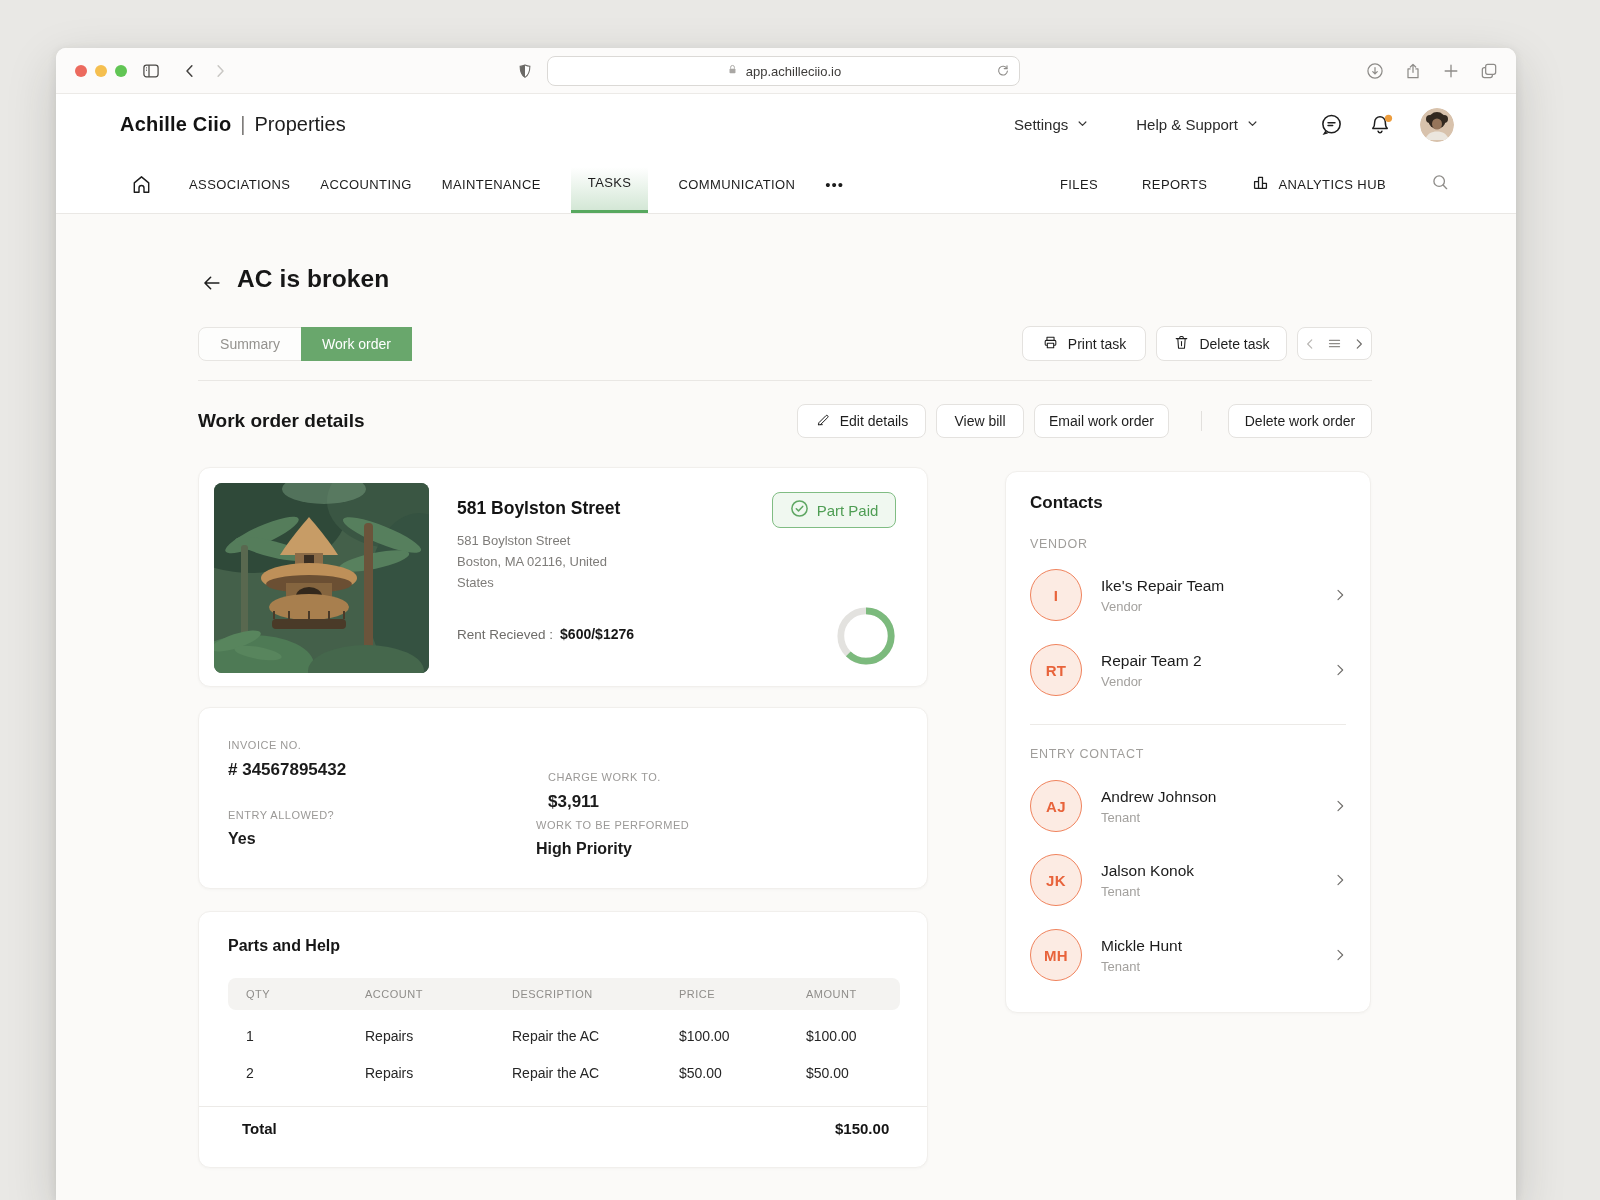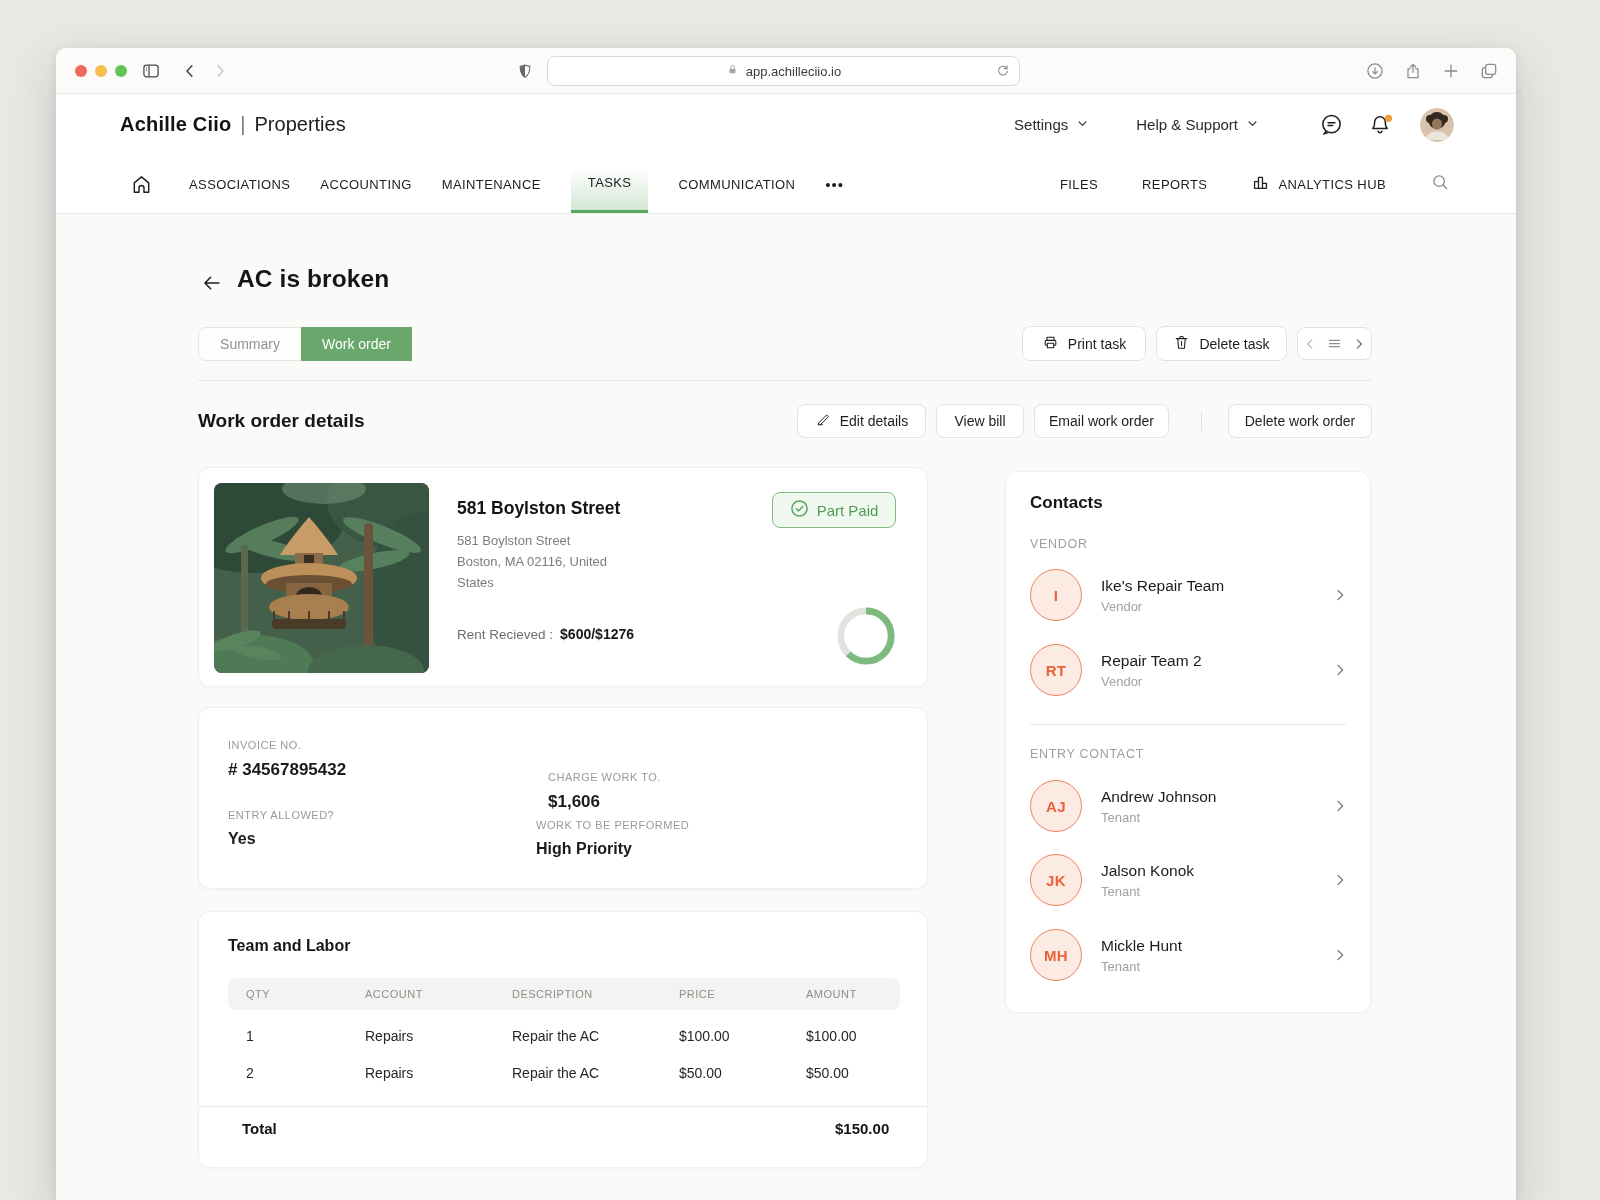--- a/index.html
+++ b/index.html
@@ -430,34 +430,34 @@
         </div>
       </section>
 
       <section class="card inv-card">
         <div class="field f0">
           <div class="lbl">INVOICE NO.</div>
           <div class="val"># 34567895432</div>
         </div>
         <div class="field f1">
           <div class="lbl">CHARGE WORK TO.</div>
-          <div class="val">$1,606</div>
+          <div class="val">$3,911</div>
         </div>
         <div class="field f2">
           <div class="lbl">ENTRY ALLOWED?</div>
           <div class="val">Yes</div>
         </div>
         <div class="field f3">
           <div class="lbl">WORK TO BE PERFORMED</div>
           <div class="val">High Priority</div>
         </div>
       </section>
 
       <section class="card parts-card">
-        <div class="parts-title">Team and Labor</div>
+        <div class="parts-title">Parts and Help</div>
         <div class="thead tgrid">
           <span>QTY</span>
           <span>ACCOUNT</span>
           <span>DESCRIPTION</span>
           <span>PRICE</span>
           <span>AMOUNT</span>
         </div>
         <div class="trow tgrid r0">
           <span>1</span>
           <span>Repairs</span>

